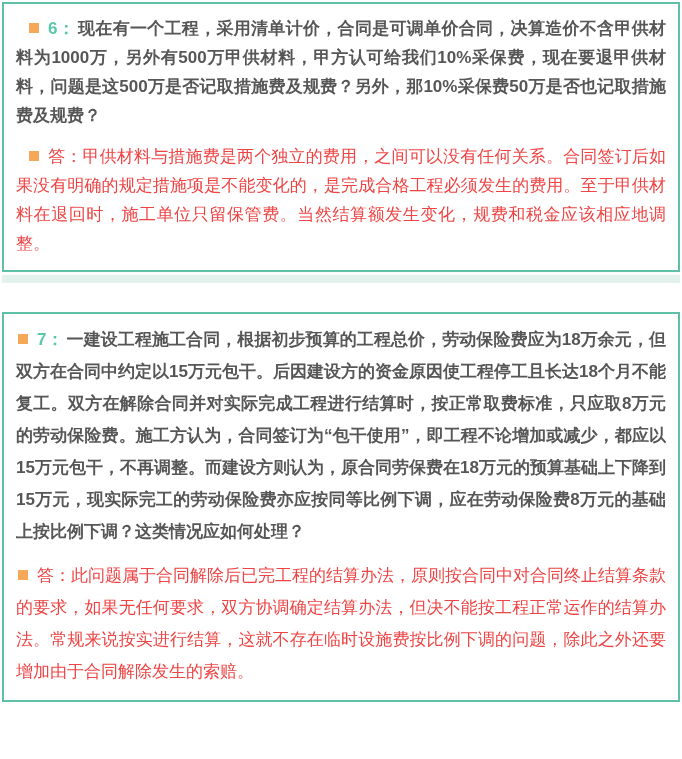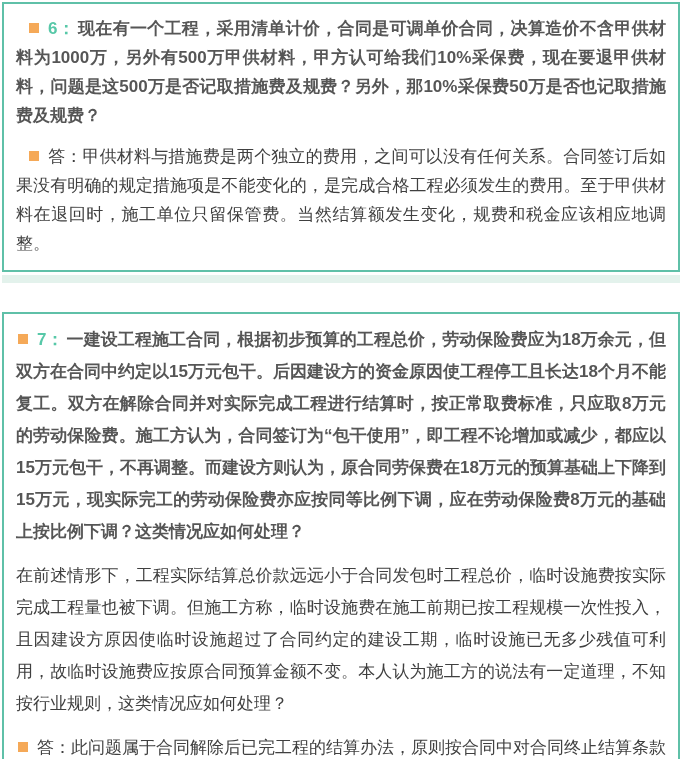--- a/index.html
+++ b/index.html
@@ -39,21 +39,21 @@
     letter-spacing: 0;
     text-align: justify;
   }
   .card-1 p.para { line-height: 29px; }
   .card-2 p.para { line-height: 32px; }
   .question {
     color: #565656;
     font-weight: 700;
   }
   .answer-para, .body-para {
-    color: #404040;
+    color: #ef4444;
     font-weight: 400;
     margin-top: 12px !important;
   }
   .qnum {
     color: #57c8a8;
     font-weight: 700;
     margin-right: 3px;
   }
   .marker {
     display: inline-block;
@@ -78,19 +78,18 @@
     <p class="para answer-para">
       <span class="marker"></span><span class="a-text">答：甲供材料与措施费是两个独立的费用，之间可以没有任何关系。合同签订后如果没有明确的规定措施项是不能变化的，是完成合格工程必须发生的费用。至于甲供材料在退回时，施工单位只留保管费。当然结算额发生变化，规费和税金应该相应地调整。</span>
     </p>
   </section>
   <div class="card-shadow"></div>
 
   <section class="card card-2">
     <p class="para question">
       <span class="marker"></span><span class="qnum">7：</span><span class="q-text">一建设工程施工合同，根据初步预算的工程总价，劳动保险费应为18万余元，但双方在合同中约定以15万元包干。后因建设方的资金原因使工程停工且长达18个月不能复工。双方在解除合同并对实际完成工程进行结算时，按正常取费标准，只应取8万元的劳动保险费。施工方认为，合同签订为“包干使用”，即工程不论增加或减少，都应以15万元包干，不再调整。而建设方则认为，原合同劳保费在18万元的预算基础上下降到15万元，现实际完工的劳动保险费亦应按同等比例下调，应在劳动保险费8万元的基础上按比例下调？这类情况应如何处理？</span>
     </p>
-    <p class="para body-para">在前述情形下，工程实际结算总价款远远小于合同发包时工程总价，临时设施费按实际完成工程量也被下调。但施工方称，临时设施费在施工前期已按工程规模一次性投入，且因建设方原因使临时设施超过了合同约定的建设工期，临时设施已无多少残值可利用，故临时设施费应按原合同预算金额不变。本人认为施工方的说法有一定道理，不知按行业规则，这类情况应如何处理？</p>
     <p class="para answer-para">
       <span class="marker"></span><span class="a-text">答：此问题属于合同解除后已完工程的结算办法，原则按合同中对合同终止结算条款的要求，如果无任何要求，双方协调确定结算办法，但决不能按工程正常运作的结算办法。常规来说按实进行结算，这就不存在临时设施费按比例下调的问题，除此之外还要增加由于合同解除发生的索赔。</span>
     </p>
   </section>
 
 </div>
 
 </body></html>

